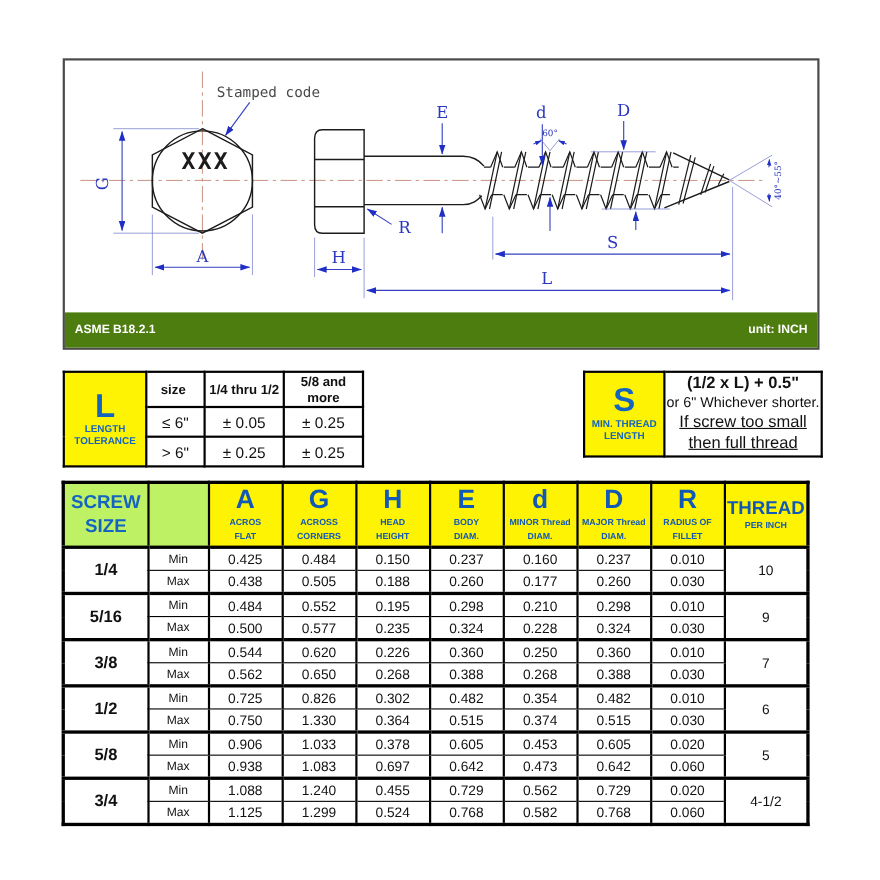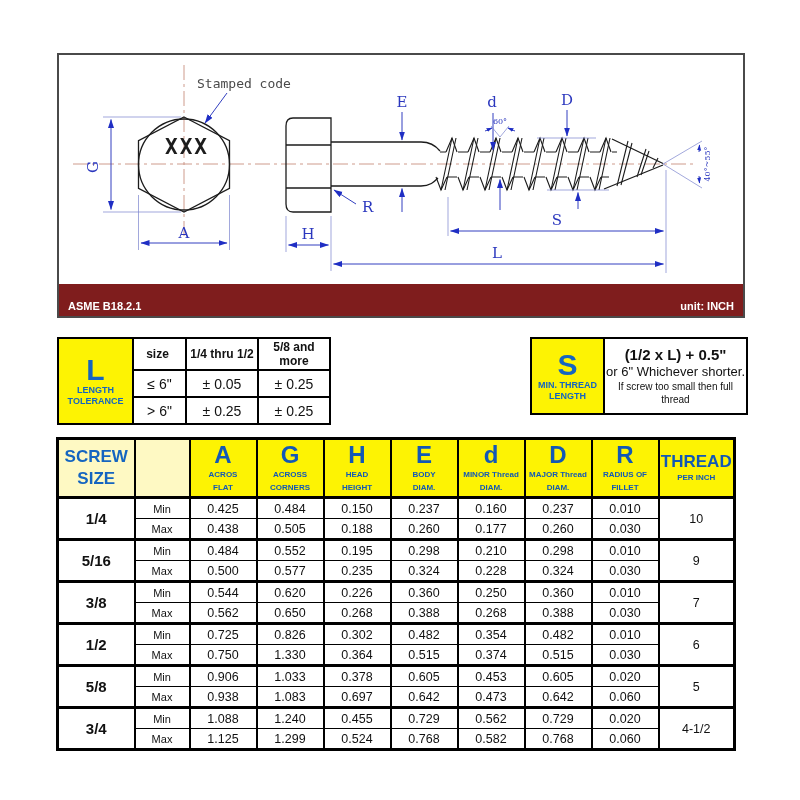--- a/index.html
+++ b/index.html
@@ -8,23 +8,23 @@
     font-family:"Liberation Sans", sans-serif; color:#111;
   }
 
   
   #frame {
     position:absolute; left:57px; top:53px; width:688px; height:265px;
     border:2px solid #4a4a4a; box-sizing:border-box; background:#fff;
   }
   #frame svg { display:block; }
   .titlebar {
-    position:absolute; left:0; right:0; bottom:0; height:22px; background:#7f1d1d;
+    position:absolute; left:0; right:0; bottom:0; height:22px; background:#4d7c0f;
     color:#fff; font-size:11px; font-weight:bold; display:flex;
-    justify-content:space-between; align-items:flex-start; padding:16px 9px; box-sizing:border-box;
+    justify-content:space-between; align-items:center; padding:16px 9px; box-sizing:border-box;
   }
 
   
   .blk    { stroke:#1c1c1c; stroke-width:1.3; fill:none; }
   .thread { stroke:#1c1c1c; stroke-width:1.1; fill:none; }
   .dim    { stroke:#323fc0; stroke-width:1; fill:none; }
   .dimthin{ stroke:#7a82cd; stroke-width:0.7; fill:none; }
   .cl     { stroke:#c8907f; stroke-width:0.9; fill:none; stroke-dasharray:15,4,3,4; }
   .lbl    { font-family:"DejaVu Serif", serif; font-size:15px; fill:#2b37be; }
   .smalllbl { font-family:"DejaVu Serif", serif; font-size:8px; fill:#2b37be; }
@@ -39,31 +39,31 @@
   .key-letter { font-size:30px; font-weight:bold; color:#1565c0; line-height:1; font-family:"Liberation Sans",sans-serif; }
   .key-cap { font-size:9px; font-weight:bold; color:#1565c0; line-height:1.25; }
   .tol-head { font-weight:bold; font-size:12px; }
   .tol-size-head { text-align:right; padding-right:5px; }
   .tol-val { font-size:14px; }
 
   .s-table { position:absolute; left:530px; top:337px; table-layout:fixed; }
   .s-table td { border:2px solid #000; text-align:center; vertical-align:middle; background:#fff; }
   .s-formula { font-size:15px; font-weight:bold; line-height:1.2; }
   .s-note { font-size:13px; line-height:1.2; }
-  .s-subnote { font-size:10px; line-height:1.3; }
+  .s-subnote { font-size:15px; line-height:1.3;text-decoration:underline; }
 
   
   .main-table { position:absolute; left:56px; top:437px; table-layout:fixed; border:3px solid #000; }
   .main-table td, .main-table th {
     border-left:2px solid #000; border-right:2px solid #000;
     border-top:1px solid #000; border-bottom:1px solid #000;
     text-align:center; vertical-align:middle; padding:0;
   }
   .main-table th { height:56px; background:#fdf303; }
-  .main-table th.white-head { background:#fef9c3; }
+  .main-table th.white-head { background:#bef264; }
   .main-table tr.grp > td { border-top:3px solid #000; }
   .main-table tr { height:21px; }
   .hdr-letter { font-size:24px; font-weight:bold; color:#1258b6; line-height:1; }
   .hdr-cap { font-size:8px; font-weight:bold; color:#1258b6; line-height:1.25; margin-top:3px; }
   .hdr-thread { font-size:17px; font-weight:bold; color:#1258b6; line-height:1.05; }
   .corner-head { font-size:17px; font-weight:bold; color:#1565c0; line-height:1.3; }
   .size-cell { font-size:15px; font-weight:bold; }
   .mm-cell { font-size:11px; }
   .val-cell { font-size:12.5px; }
   .tpi-cell { font-size:12.5px; }

